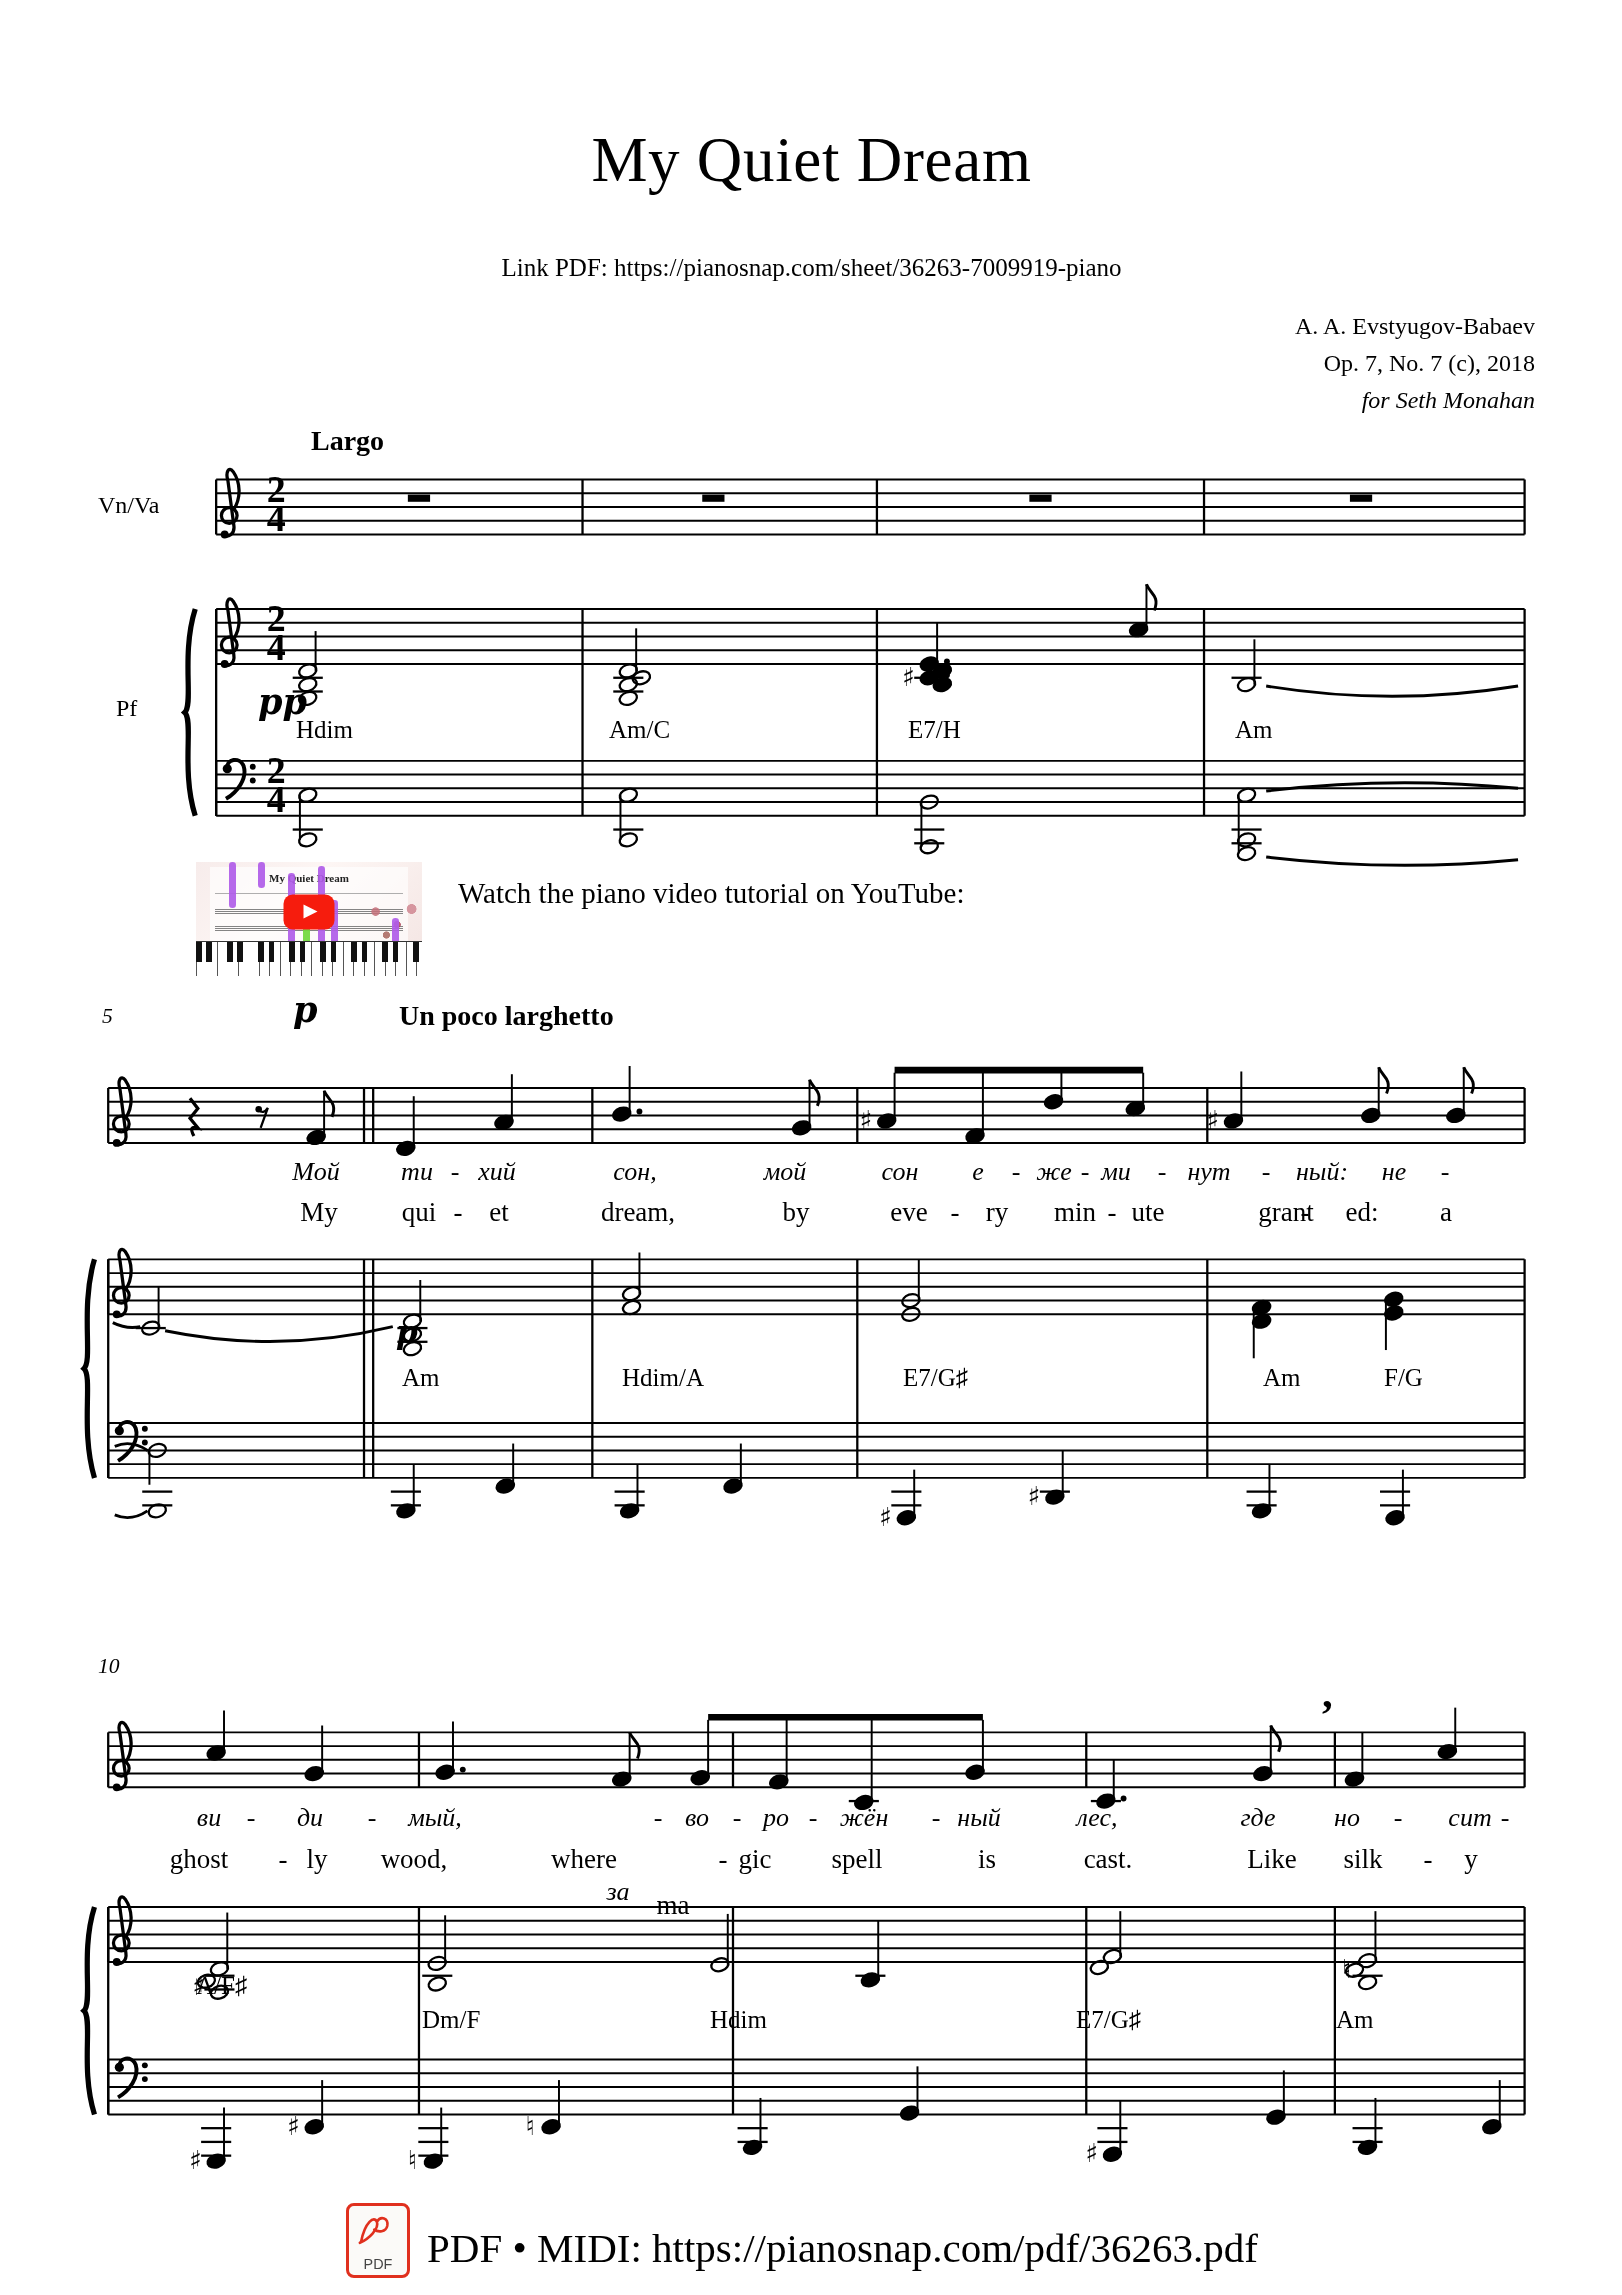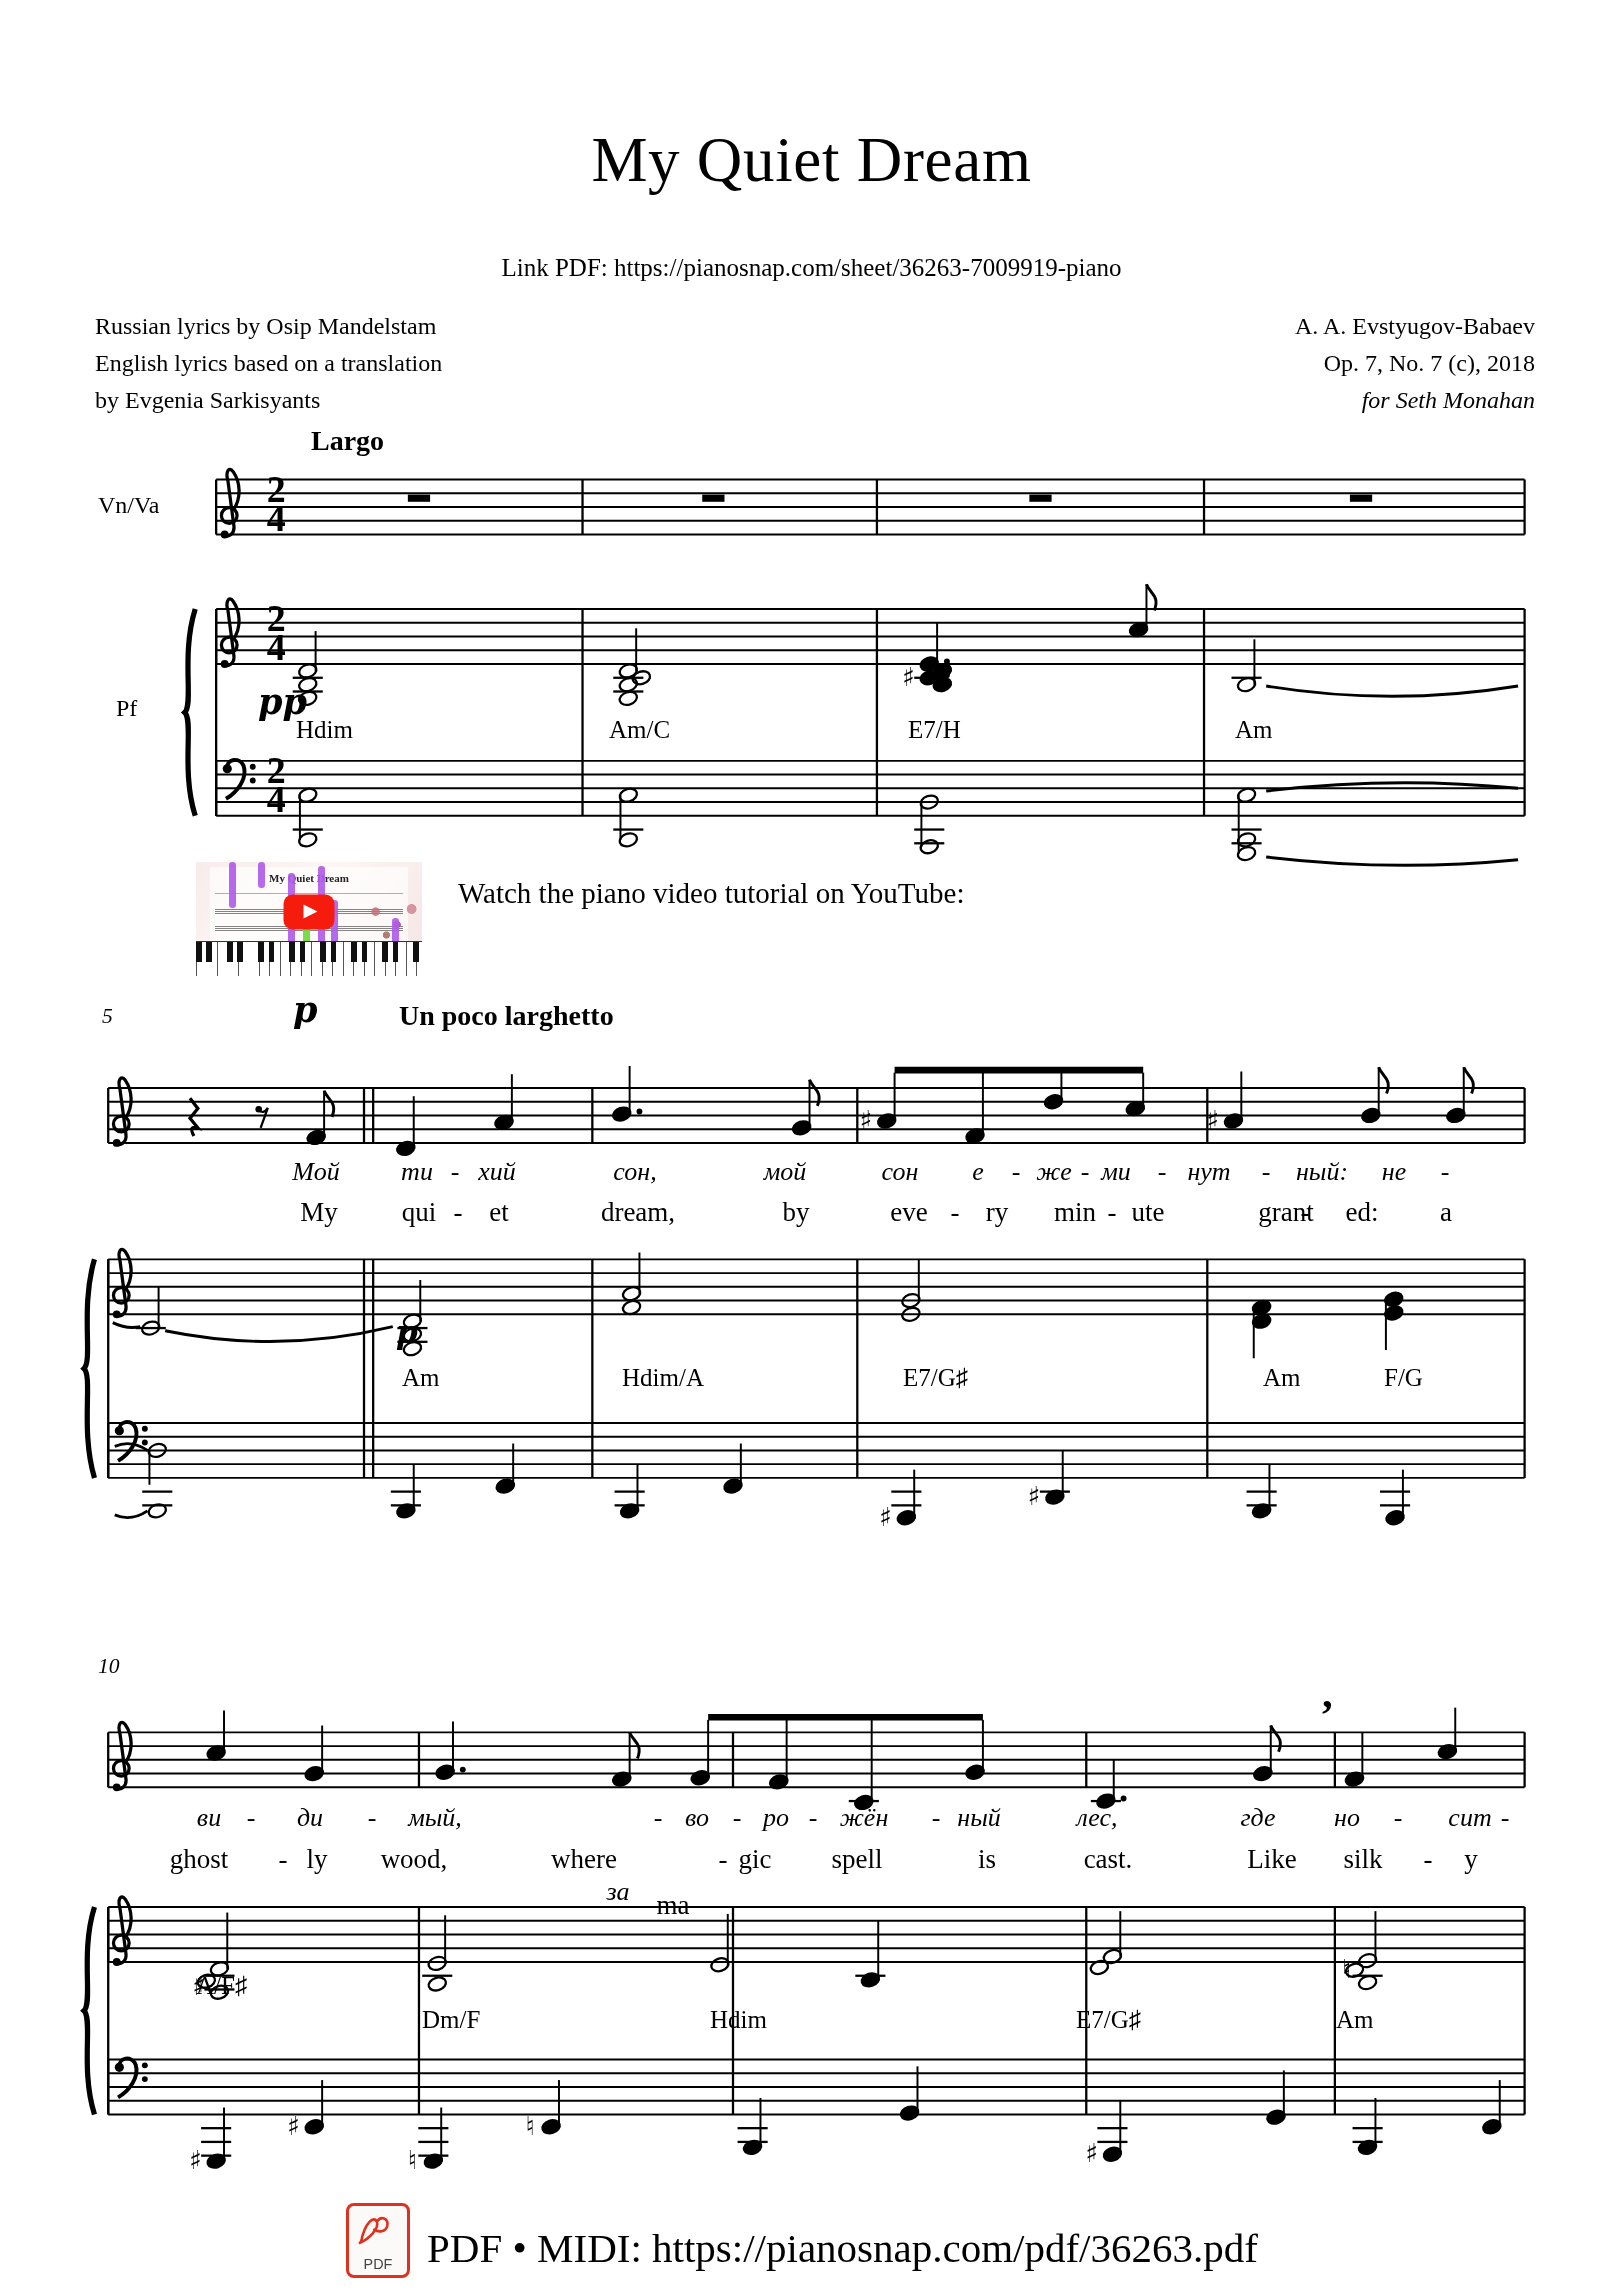--- a/index.html
+++ b/index.html
@@ -469,25 +469,20 @@
       </g>
       <g>
         <path d="M 144 2915 C 122 2984.74 142 3060.82 128 3073.5
                C 142 3086.18 122 3162.26 144 3232" fill="none" stroke="#000" stroke-width="8"></path>
       </g>
     </svg>
 
   <div class="abs title" style="top:124px;">My Quiet Dream</div>
   <div class="abs linkline" style="top:254px;">Link PDF: https://pianosnap.com/sheet/36263-7009919-piano</div>
 
-  <div class="abs cred" style="left:95px;top:308px;">
-    <div>Russian lyrics by Osip Mandelstam</div>
-    <div>English lyrics based on a translation</div>
-    <div>by Evgenia Sarkisyants</div>
-  </div>
   <div class="abs cred cred-r" style="right:88px;top:308px;">
     <div>A. A. Evstyugov-Babaev</div>
     <div>Op. 7, No. 7 (c), 2018</div>
     <div class="it">for Seth Monahan</div>
   </div>
 
   <div class="abs tempo" style="left:311px;top:425px;">Largo</div>
   <div class="abs instr" style="left:98px;top:492px;">Vn/Va</div>
   <div class="abs instr" style="left:116px;top:695px;">Pf</div>
   <div class="abs dyn" style="left:258px;top:681px;">pp</div>

